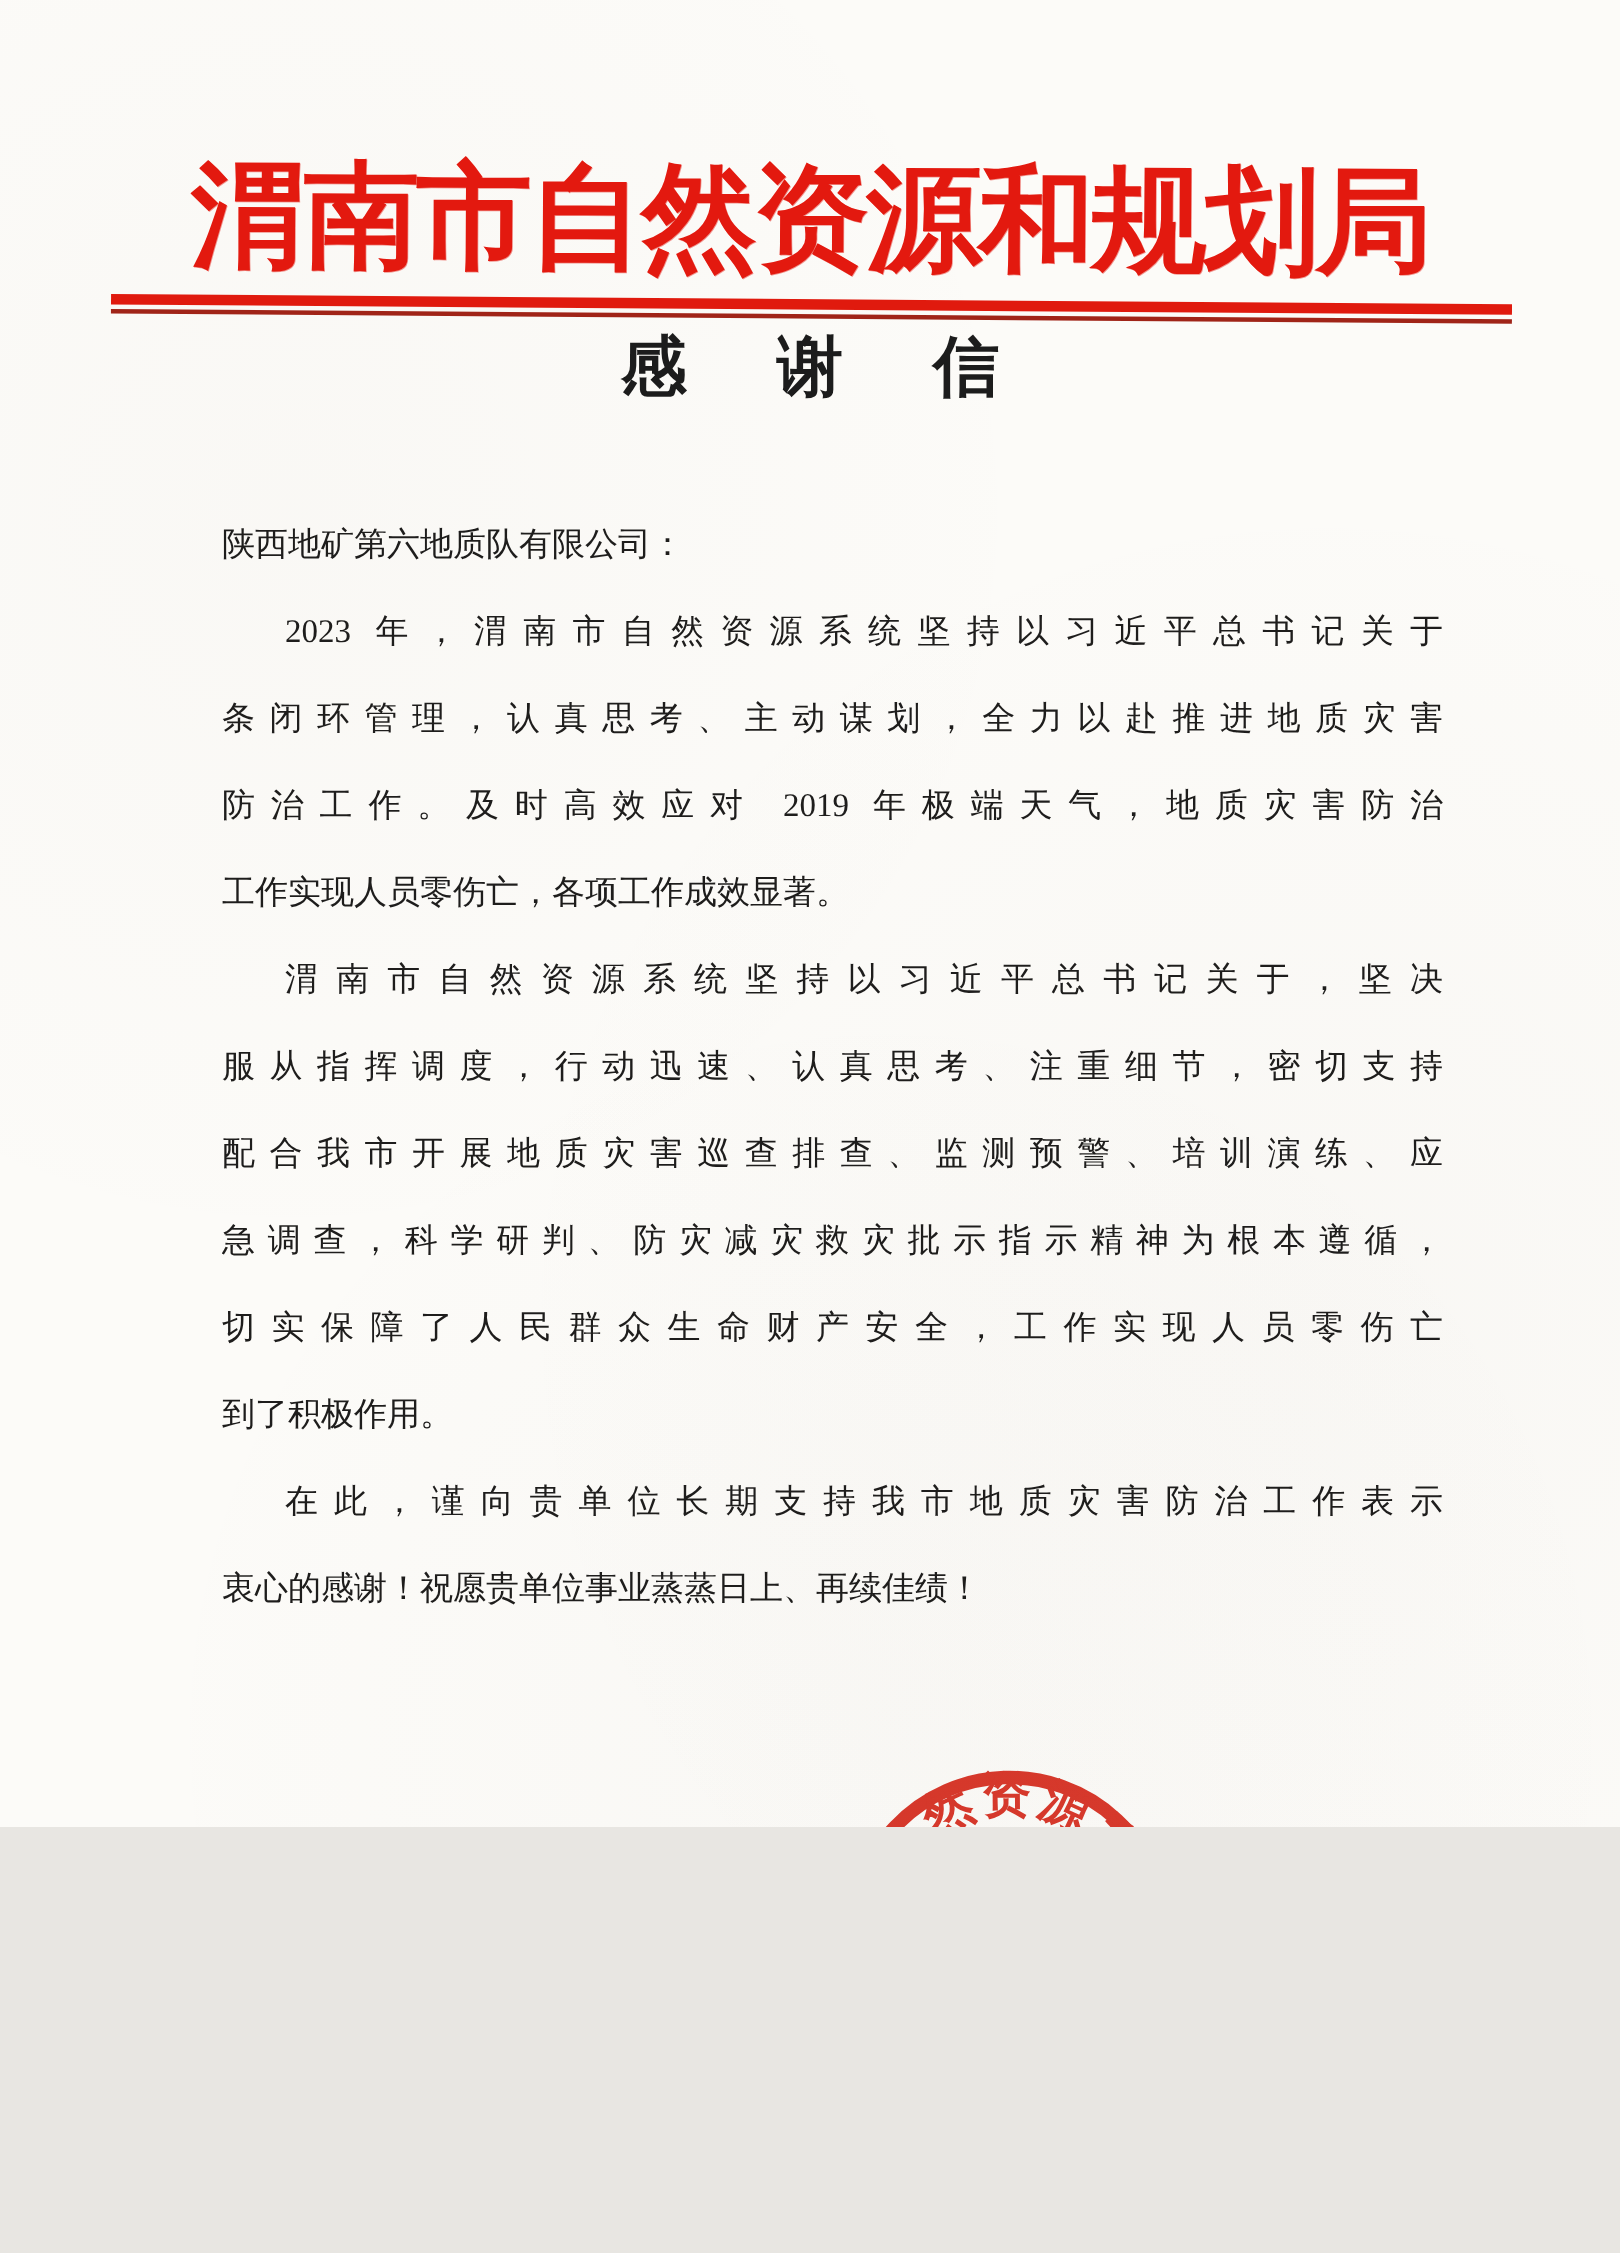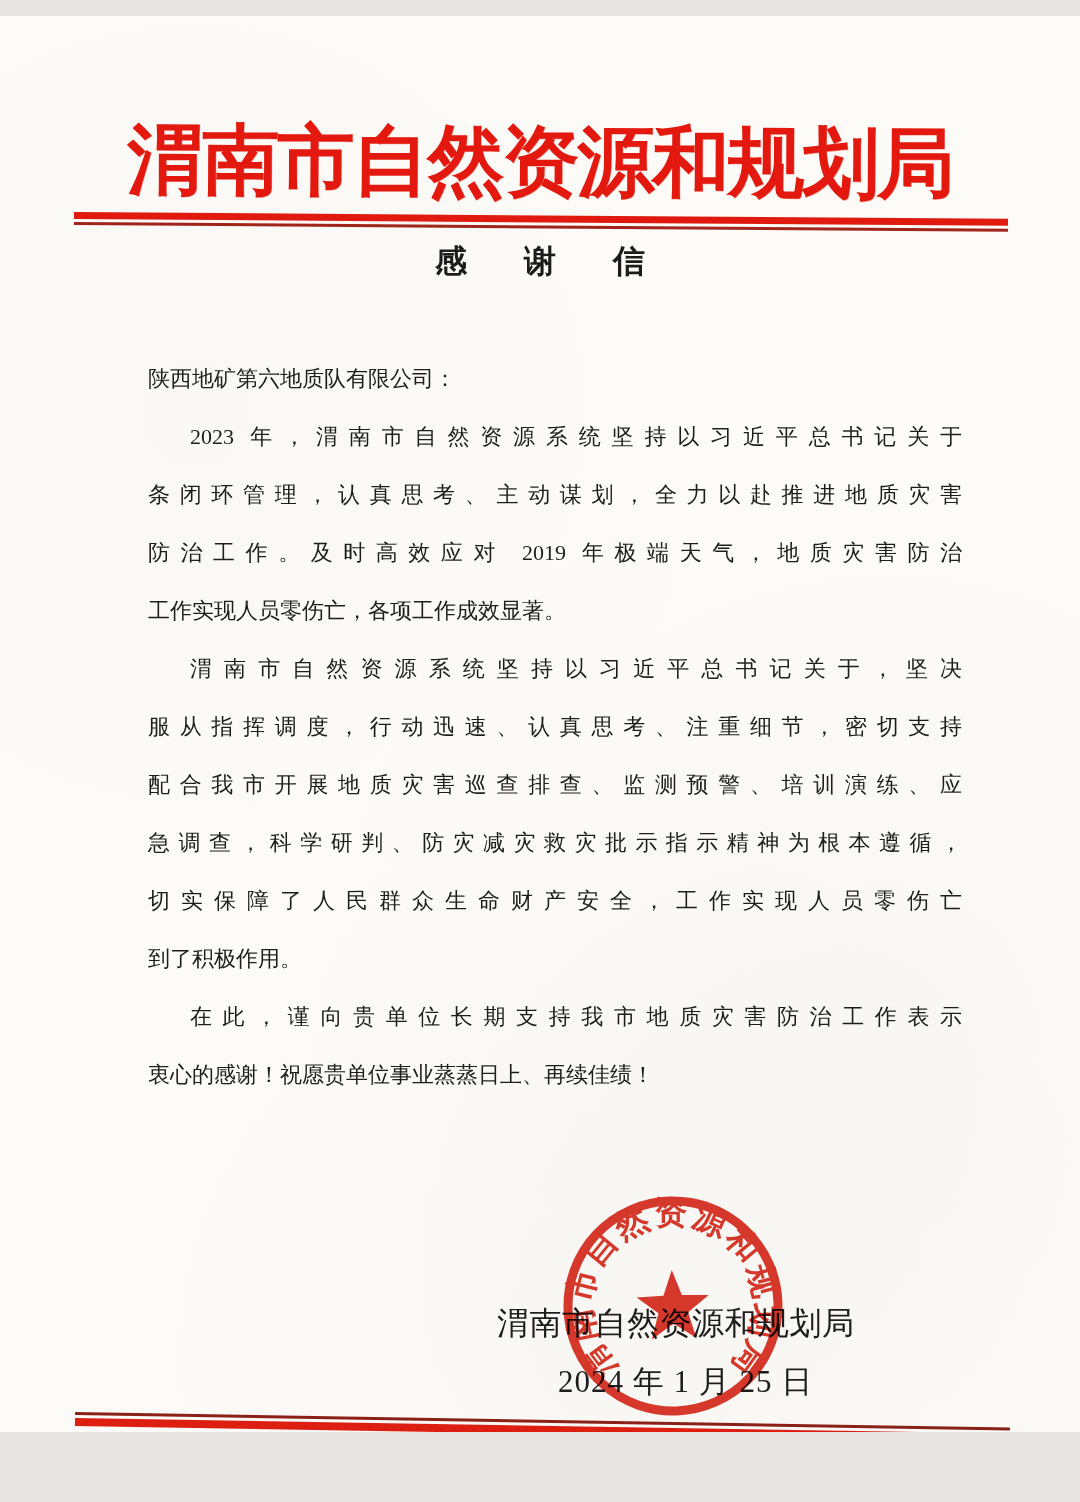--- a/index.html
+++ b/index.html
@@ -4,22 +4,22 @@
 <title>感谢信</title>
 <style>
   html,body{margin:0;padding:0;}
   body{
     background:#e8e6e2;
     font-family:"Liberation Serif", serif;
   }
   .page{
     position:relative;
     width:1080px;
-    height:1416px;
-    margin:16px auto;
+    height:1218px;
+    margin:0 auto;
     overflow:hidden;
     background:
       radial-gradient(circle at 18% 28%, rgba(120,100,90,0.02), transparent 42%),
       radial-gradient(circle at 82% 72%, rgba(120,100,90,0.025), transparent 46%),
       radial-gradient(circle at 55% 95%, rgba(100,90,80,0.02), transparent 40%),
       #fcfbf8;
     color:#1f1f1f;
   }
 
   
@@ -43,21 +43,21 @@
     transform-origin:left center;
   }
   .rule-top .thick{height:7px;background:#e01a0e;}
   .rule-top .gap{height:3px;}
   .rule-top .thin{height:3px;background:#a02418;}
 
   .letter-title{
     position:absolute;
     left:0; right:0; top:222px;
     text-align:center;
-    font-size:32px;
+    font-size:44px;
     line-height:46px;
     font-weight:600;
     letter-spacing:24px;
     text-indent:24px;
     color:#1c1c1c;
     font-family:"Liberation Sans", sans-serif;
     white-space:nowrap;
   }
 
   

